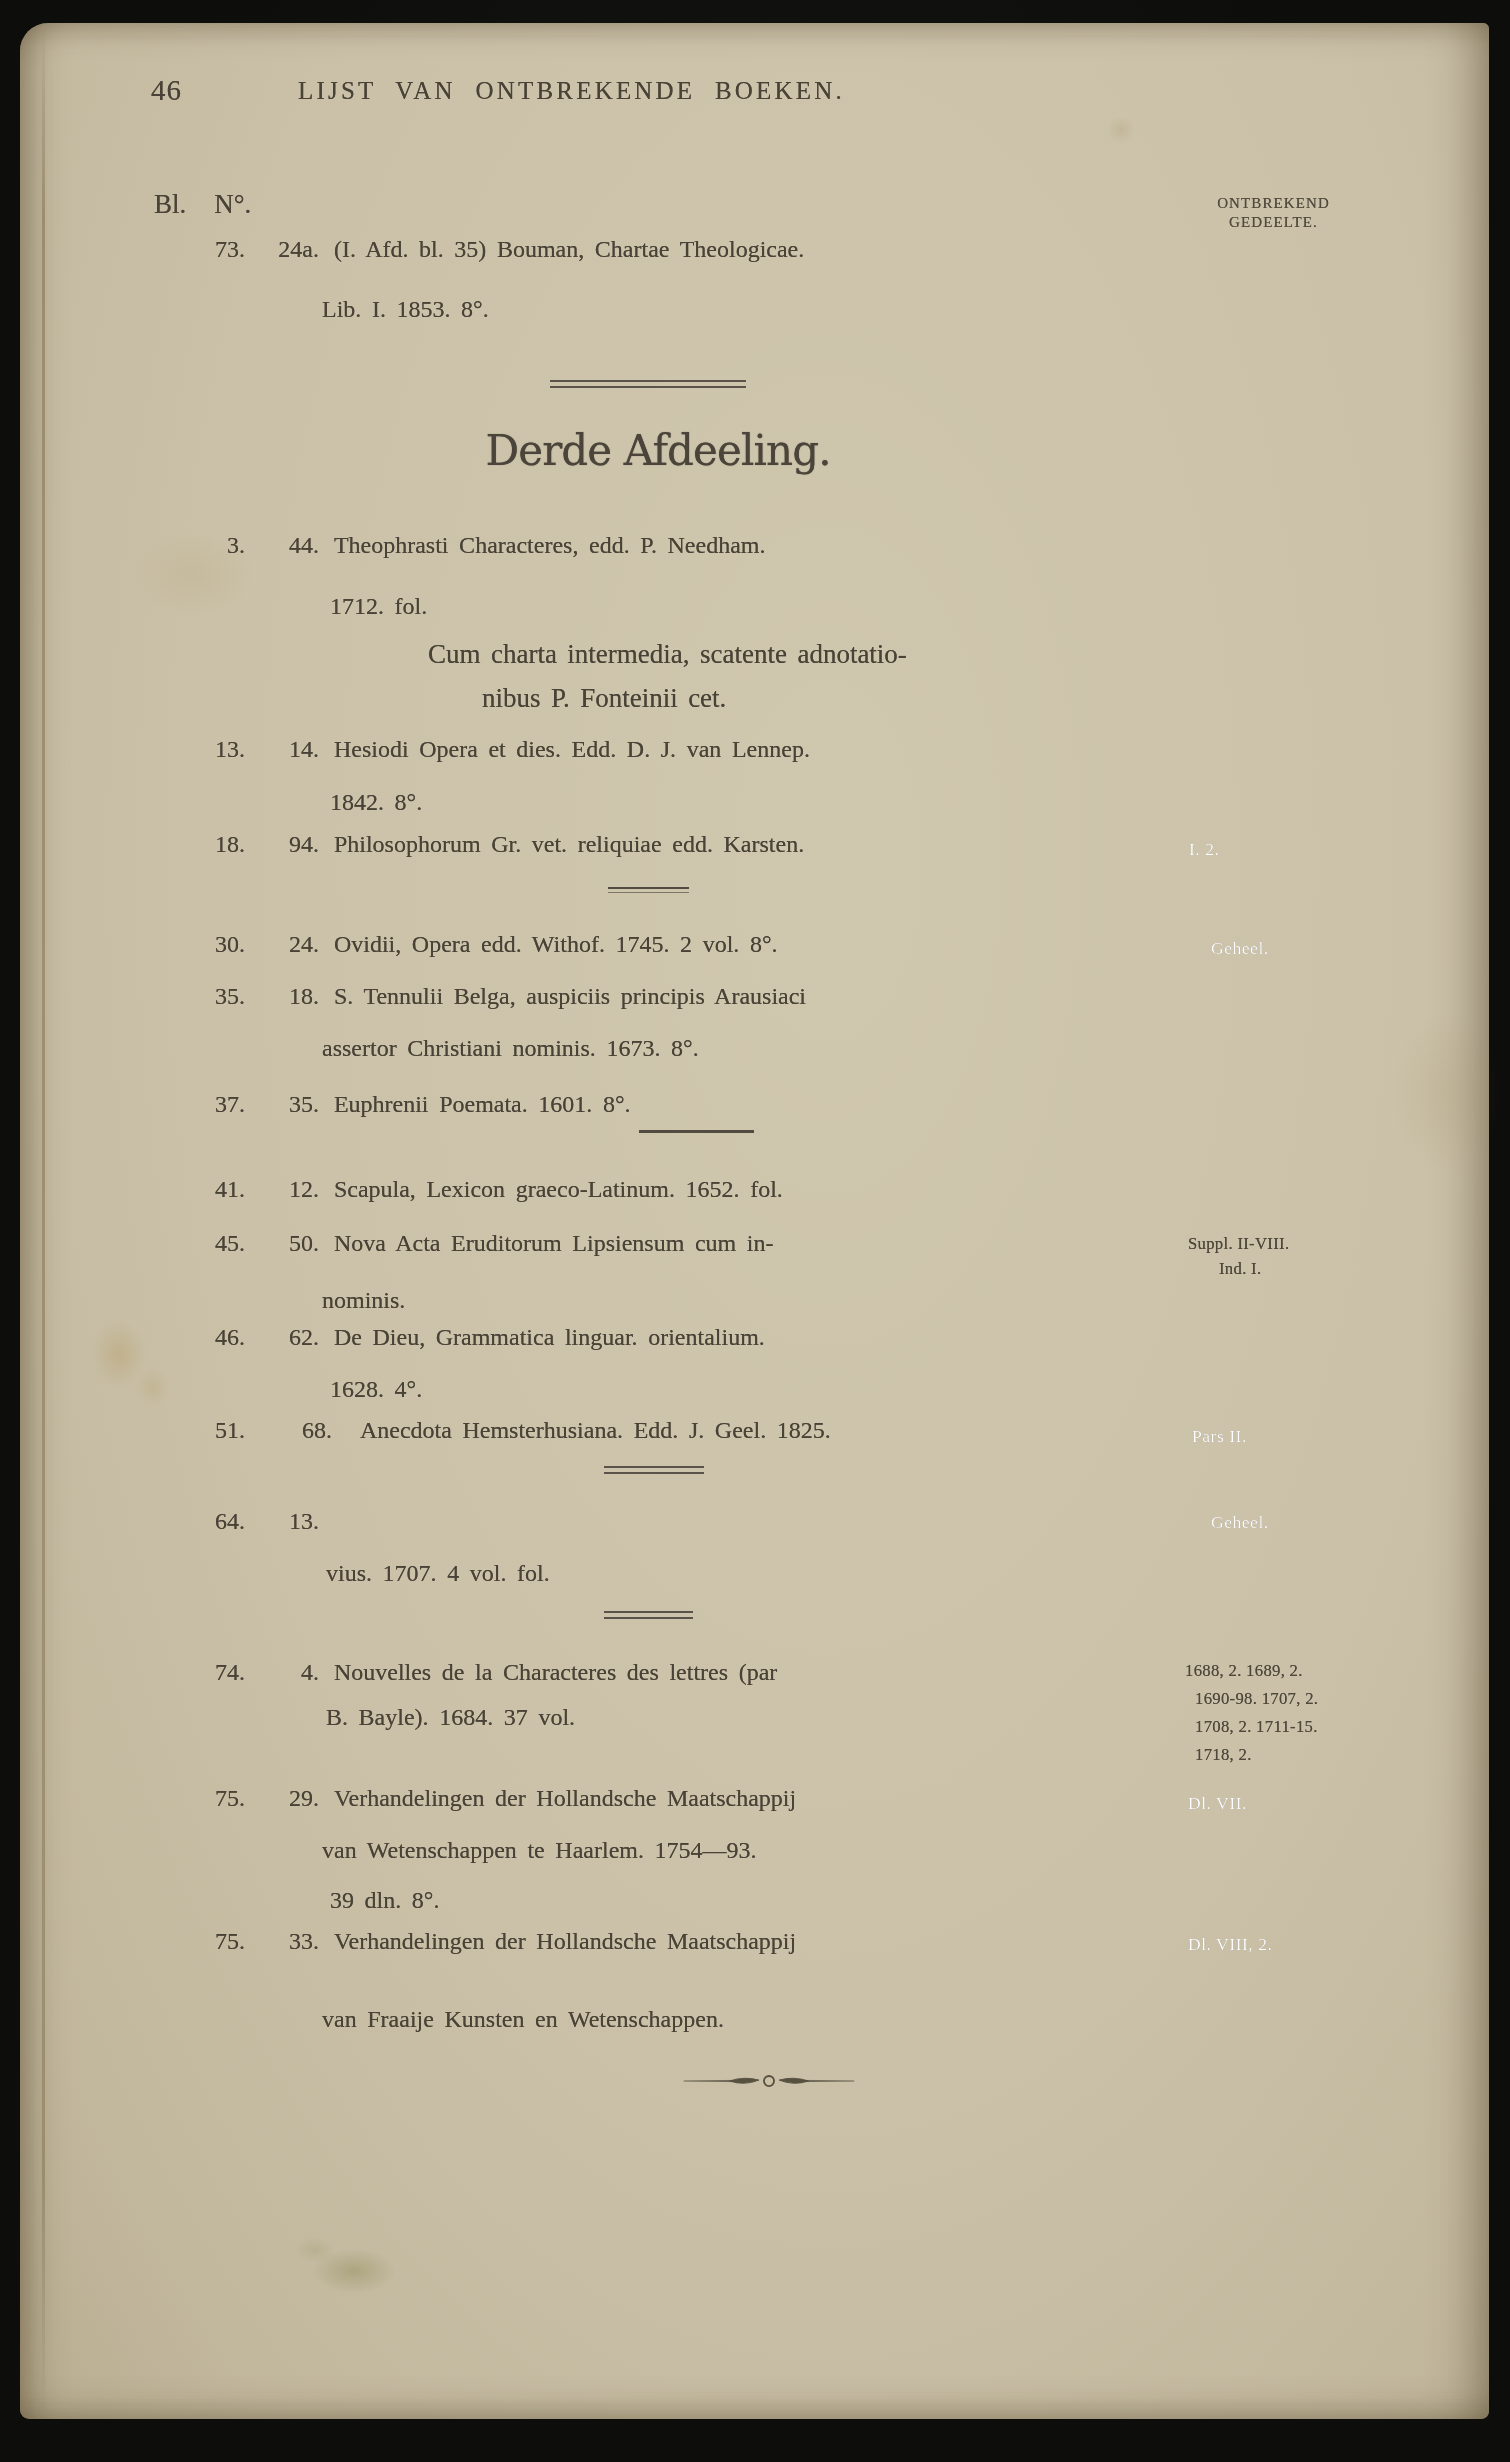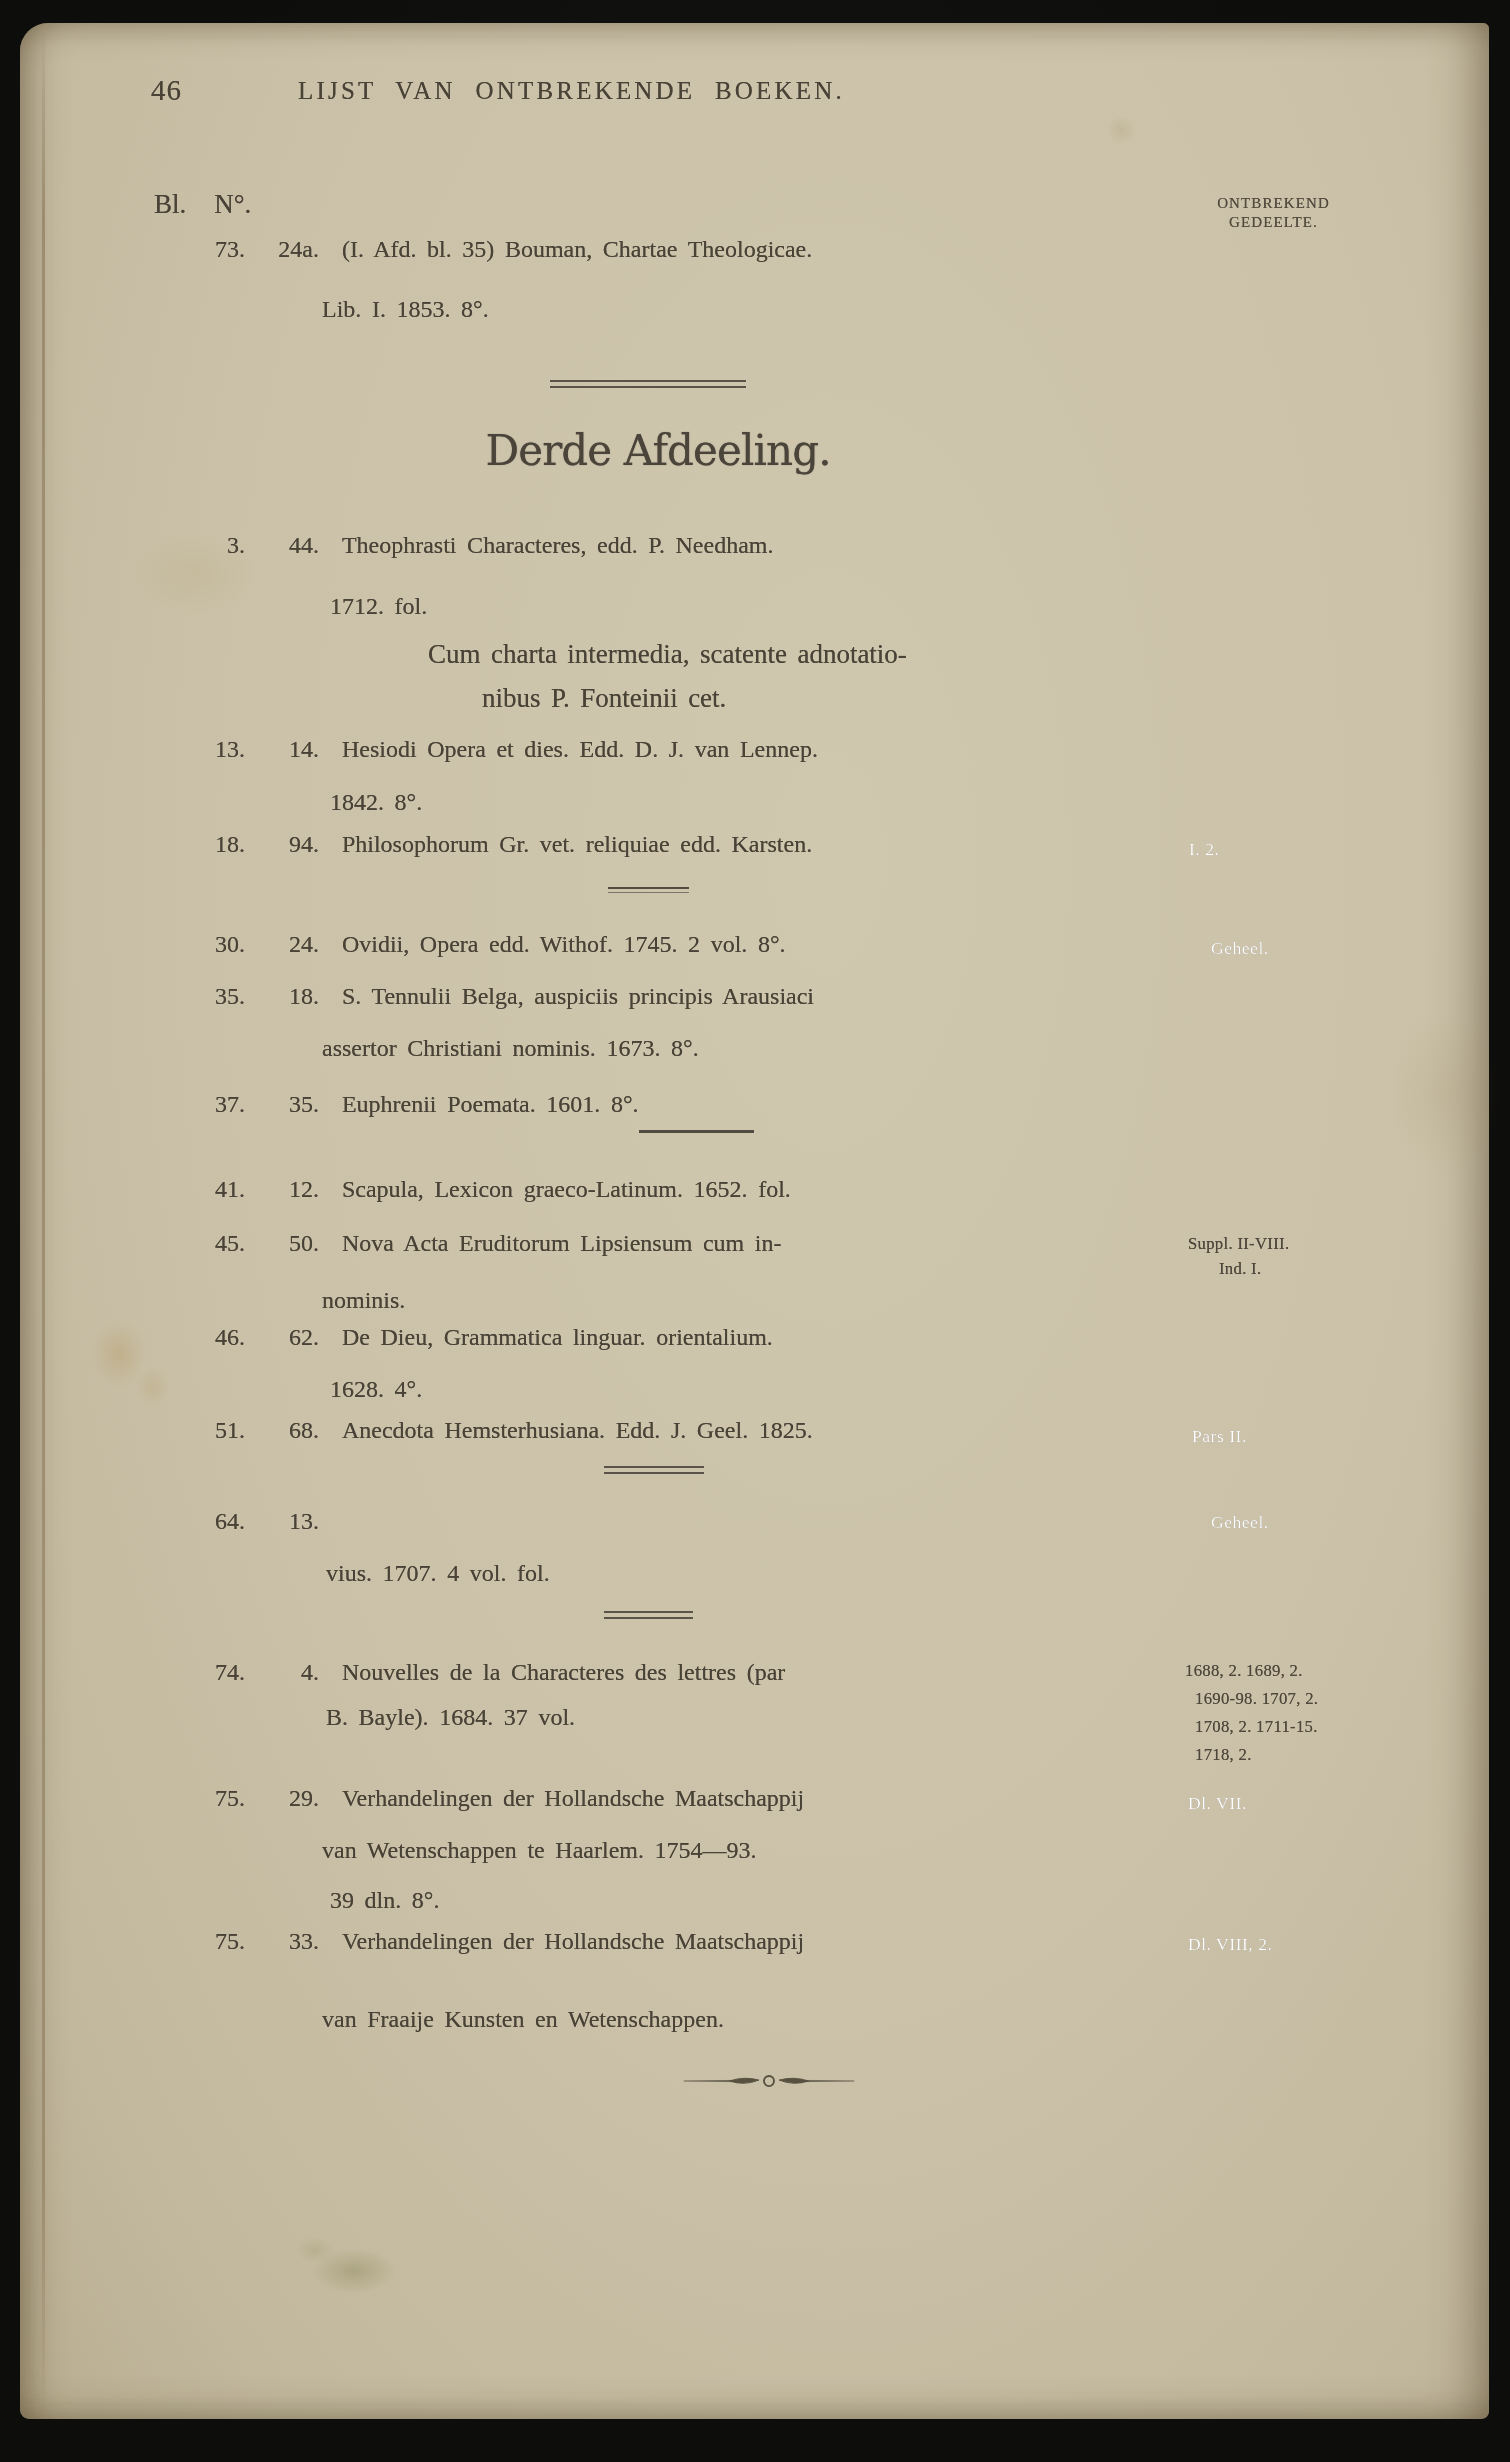--- a/index.html
+++ b/index.html
@@ -48,21 +48,21 @@
   .colhead .gap{display:inline-block;width:28px;}
   .right-head{font-size:15px;line-height:19.4px;text-align:center;letter-spacing:1.1px;width:167px;color:#514a3d;}
   .heading{
     font-family:"DejaVu Serif", serif;font-weight:400;font-size:42px;
     letter-spacing:-0.9px;width:352px;text-align:center;color:#4b443a;
     text-shadow:0 0 0.9px rgba(70,62,50,.8);
   }
   .line{font-size:24px;word-spacing:4.6px;display:flex;}
   .line .bl{display:inline-block;width:69px;text-align:right;}
   .line .no{display:inline-block;width:72px;text-align:right;margin-left:1.9px;}
-  .line .etext{margin-left:23px;}
+  .line .etext{margin-left:15px;}
   .cont{font-size:24px;word-spacing:4.6px;}
   .subnote{font-size:27px;word-spacing:3.7px;}
   .mnote{font-size:17.6px;letter-spacing:0.5px;color:#ffffff;}
   .mnote-sm{font-size:16.7px;letter-spacing:0.3px;color:#4e473b;}
   .divider{position:absolute;}
   .div-double .l1{height:1.9px;background:#5a5349;margin-bottom:4.6px;}
   .div-double .l2{height:1.9px;background:#5a5349;}
   .div-single{height:2.8px;background:#514b41;}
   .div-short{border-top:2.8px solid #514b41;border-bottom:0.9px solid rgba(81,75,65,.65);height:2.8px;}
   .ornament{position:absolute;}
@@ -161,21 +161,21 @@
 <div class="txt mnote-sm" style="left:1219px;top:1259px;">Ind. I.</div>
 <div class="txt cont" style="left:322px;top:1287px;">nominis.</div>
 
 <div class="txt line" style="left:176px;top:1324px;">
   <span class="bl">46.</span>
   <span class="no">62.</span>
   <span class="etext">De Dieu, Grammatica linguar. orientalium.</span>
 </div>
 <div class="txt cont" style="left:330px;top:1376px;">1628. 4°.</div>
 
-<div class="txt line" style="left:176px;top:1417px;">
+<div class="txt line" style="left:176px;top:1417px;gap:13px;">
   <span class="bl">51.</span>
   <span class="no">68.</span>
   <span class="etext">Anecdota Hemsterhusiana. Edd. J. Geel. 1825.</span>
 </div>
 <div class="txt mnote" style="left:1192px;top:1426px;">Pars II.</div>
 
 <div class="divider div-double" style="left:604px;top:1466px;width:100px;">
     <div class="l1"></div>
     <div class="l2"></div>
   </div>

